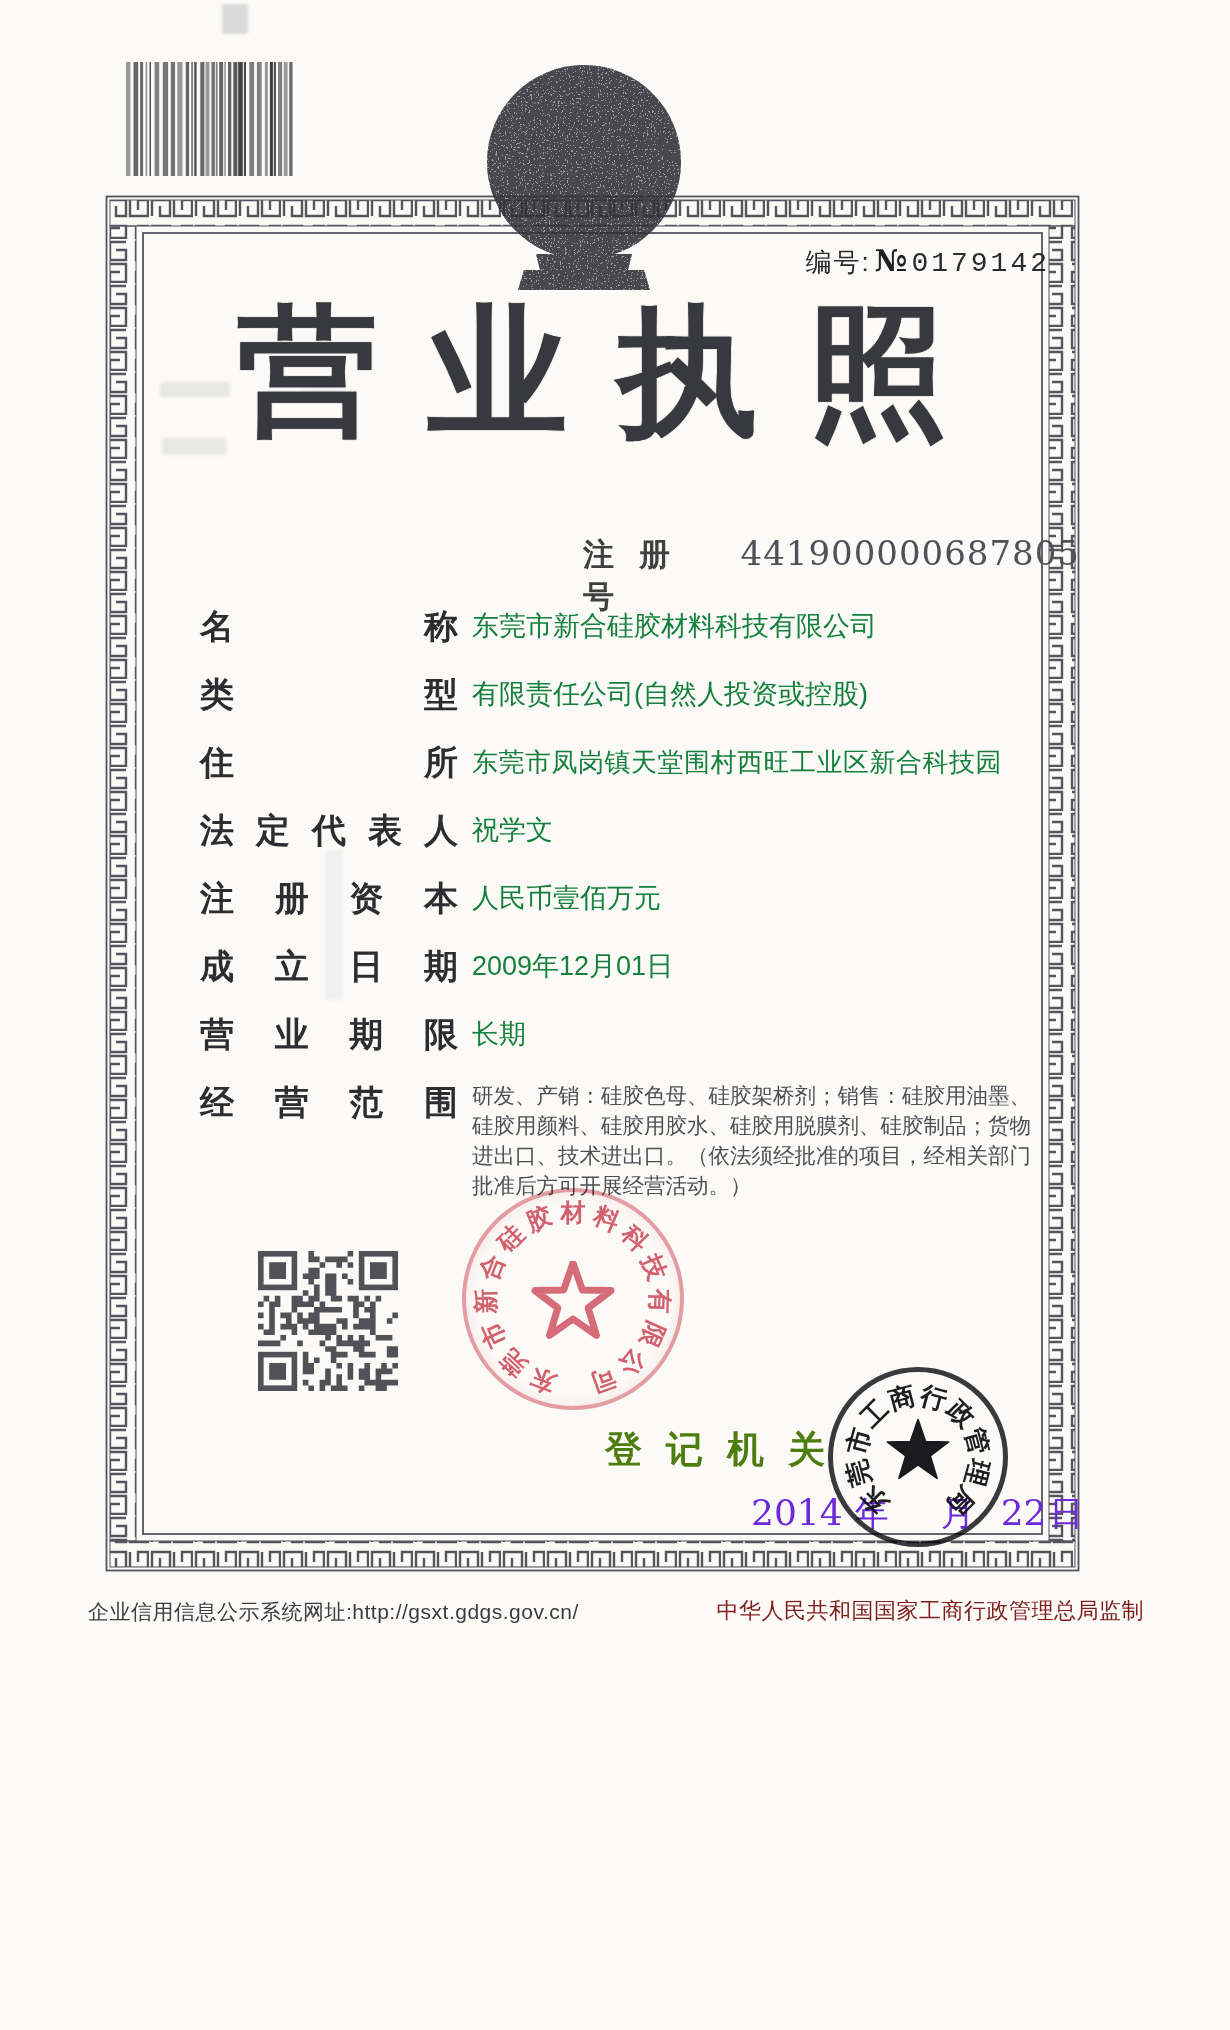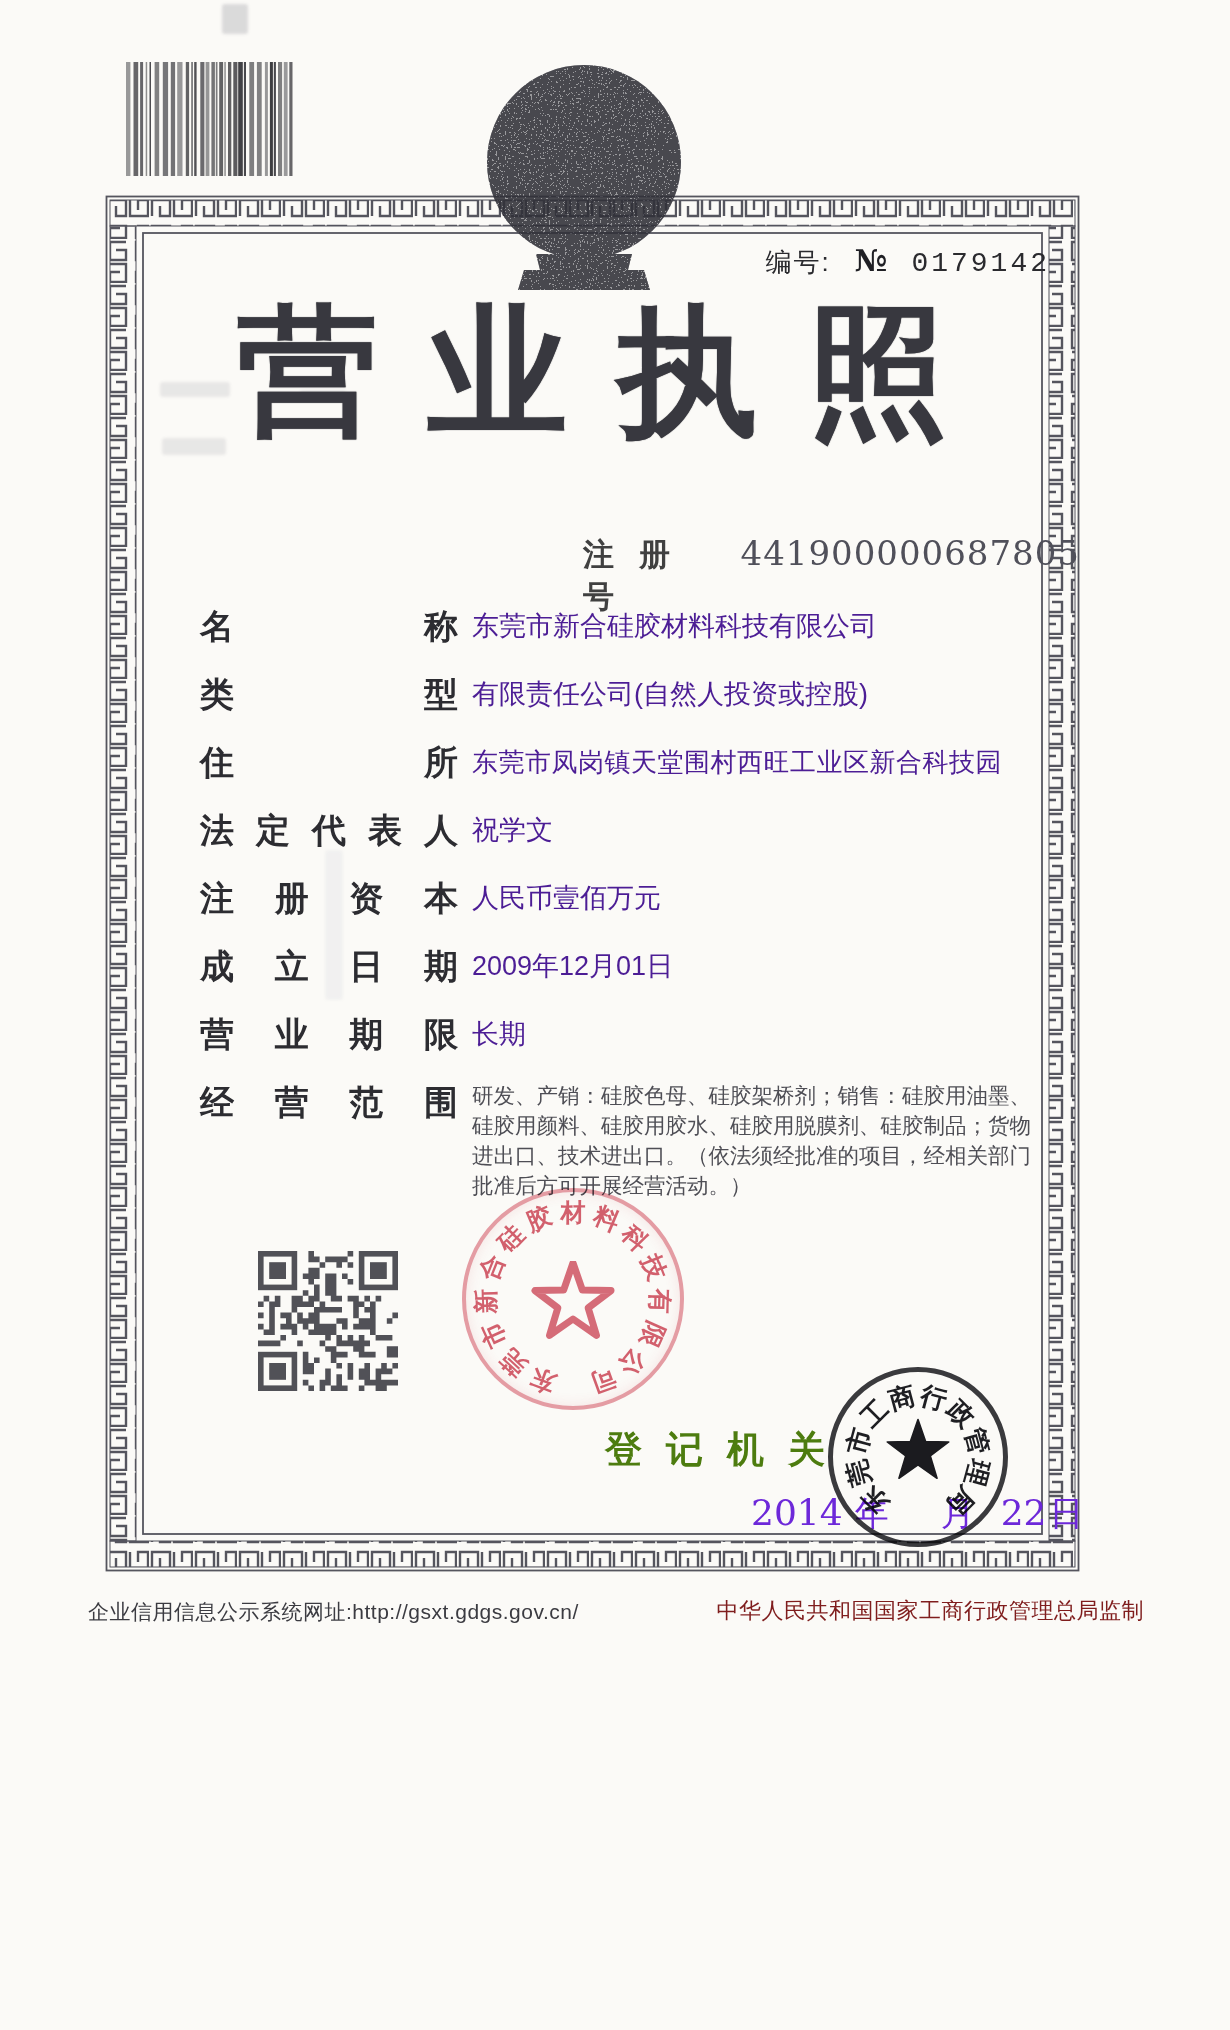--- a/index.html
+++ b/index.html
@@ -10,39 +10,39 @@
     color:#2e2e33;
   }
   .abs{position:absolute;}
   
   #barcode{left:126px;top:60px;filter:blur(.4px) contrast(.95);opacity:.92;}
   #emblem{left:478px;top:58px;z-index:3;}
   
   .cert{position:absolute;left:105px;top:195px;width:975px;height:1377px;z-index:2;}
   .border-svg{position:absolute;left:0;top:0;z-index:1;}
   
-  .serial{position:absolute;top:48px;right:30px;display:flex;align-items:baseline;gap:24px;z-index:4;}
+  .serial{position:absolute;top:48px;right:30px;display:flex;align-items:baseline;gap:4px;z-index:4;}
   .serial .slabel{font-size:26px;color:#2a2a2e;letter-spacing:2px;}
   .serial .ssym{font-family:"DejaVu Serif","Liberation Serif",serif;font-weight:bold;font-size:30px;color:#1f1f24;}
   .serial .snum{font-family:Liberation Mono, monospace;font-size:28px;color:#2a2a2e;letter-spacing:3px;}
   
   .title{position:absolute;top:100px;left:0;width:100%;text-align:center;
     font-size:140px;line-height:1.1;font-weight:900;color:#38383f;
     letter-spacing:50px;text-indent:50px;z-index:4;
     text-shadow:0 0 1px rgba(40,40,46,.9);}
   
   .regline{position:absolute;top:338px;left:478px;display:flex;align-items:baseline;z-index:4;}
   .regline .rlabel{font-size:31px;letter-spacing:25px;color:#404040;font-weight:600;}
   .regline .rnum{font-size:34px;color:#50505a;font-family:"DejaVu Serif","Liberation Serif",serif;margin-left:10px;letter-spacing:1px;}
   
   .rows{position:absolute;top:410px;left:95px;width:852px;z-index:4;}
   .row{display:flex;align-items:flex-start;margin-bottom:25px;}
   .flabel{flex:0 0 258px;width:258px;display:flex;justify-content:space-between;
     font-size:34px;line-height:43px;color:#2c2c31;font-weight:600;}
-  .fvalue{margin-left:14px;font-size:27px;line-height:43px;color:#4c1d95;white-space:nowrap;}
+  .fvalue{margin-left:14px;font-size:27px;line-height:43px;color:#15803d;white-space:nowrap;}
   .row-addr .fvalue{font-size:26px;letter-spacing:.5px;}
   .row-scope .fvalue{white-space:normal;font-size:21.5px;line-height:30px;width:568px;color:#4e4e55;}
   
   #qr{position:absolute;left:153px;top:1056px;z-index:4;opacity:.88;}
   
   .seal{border-radius:50%;z-index:6;}
   .company-seal{position:absolute;left:357px;top:993px;width:214px;height:214px;
     border:4px solid rgba(206,62,80,.50);mix-blend-mode:multiply;
     box-shadow:inset 0 0 14px rgba(206,62,80,.12);}
   .company-seal .ring-ch{color:rgba(198,52,70,.78);font-size:25px;font-weight:600;}

